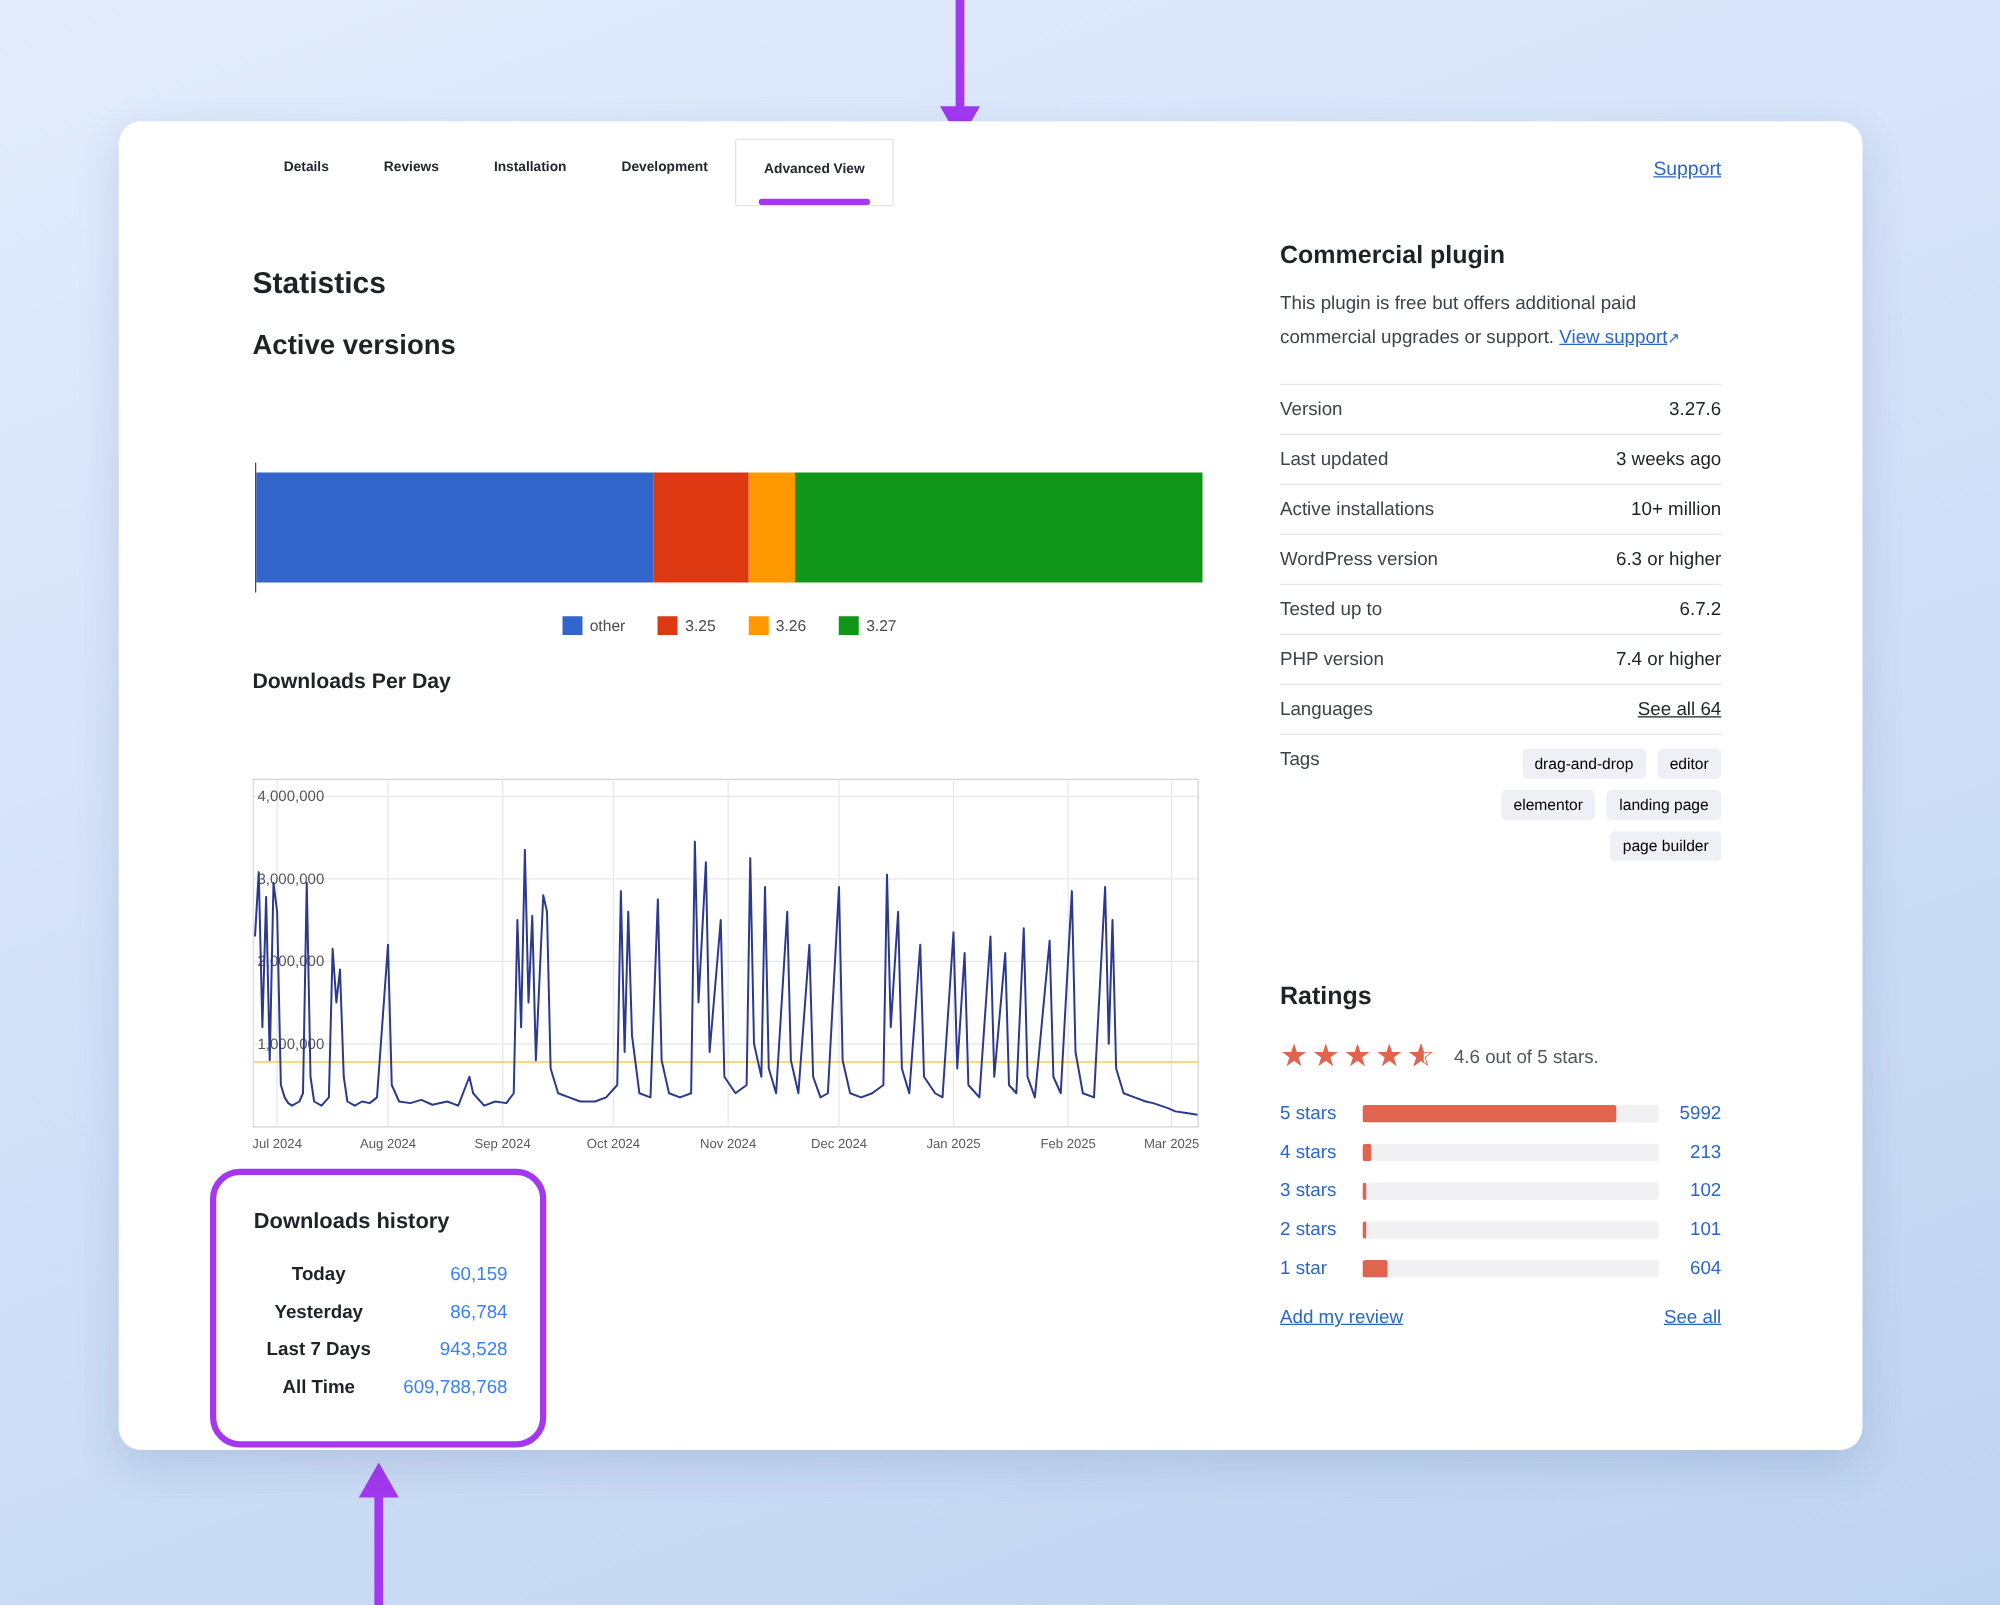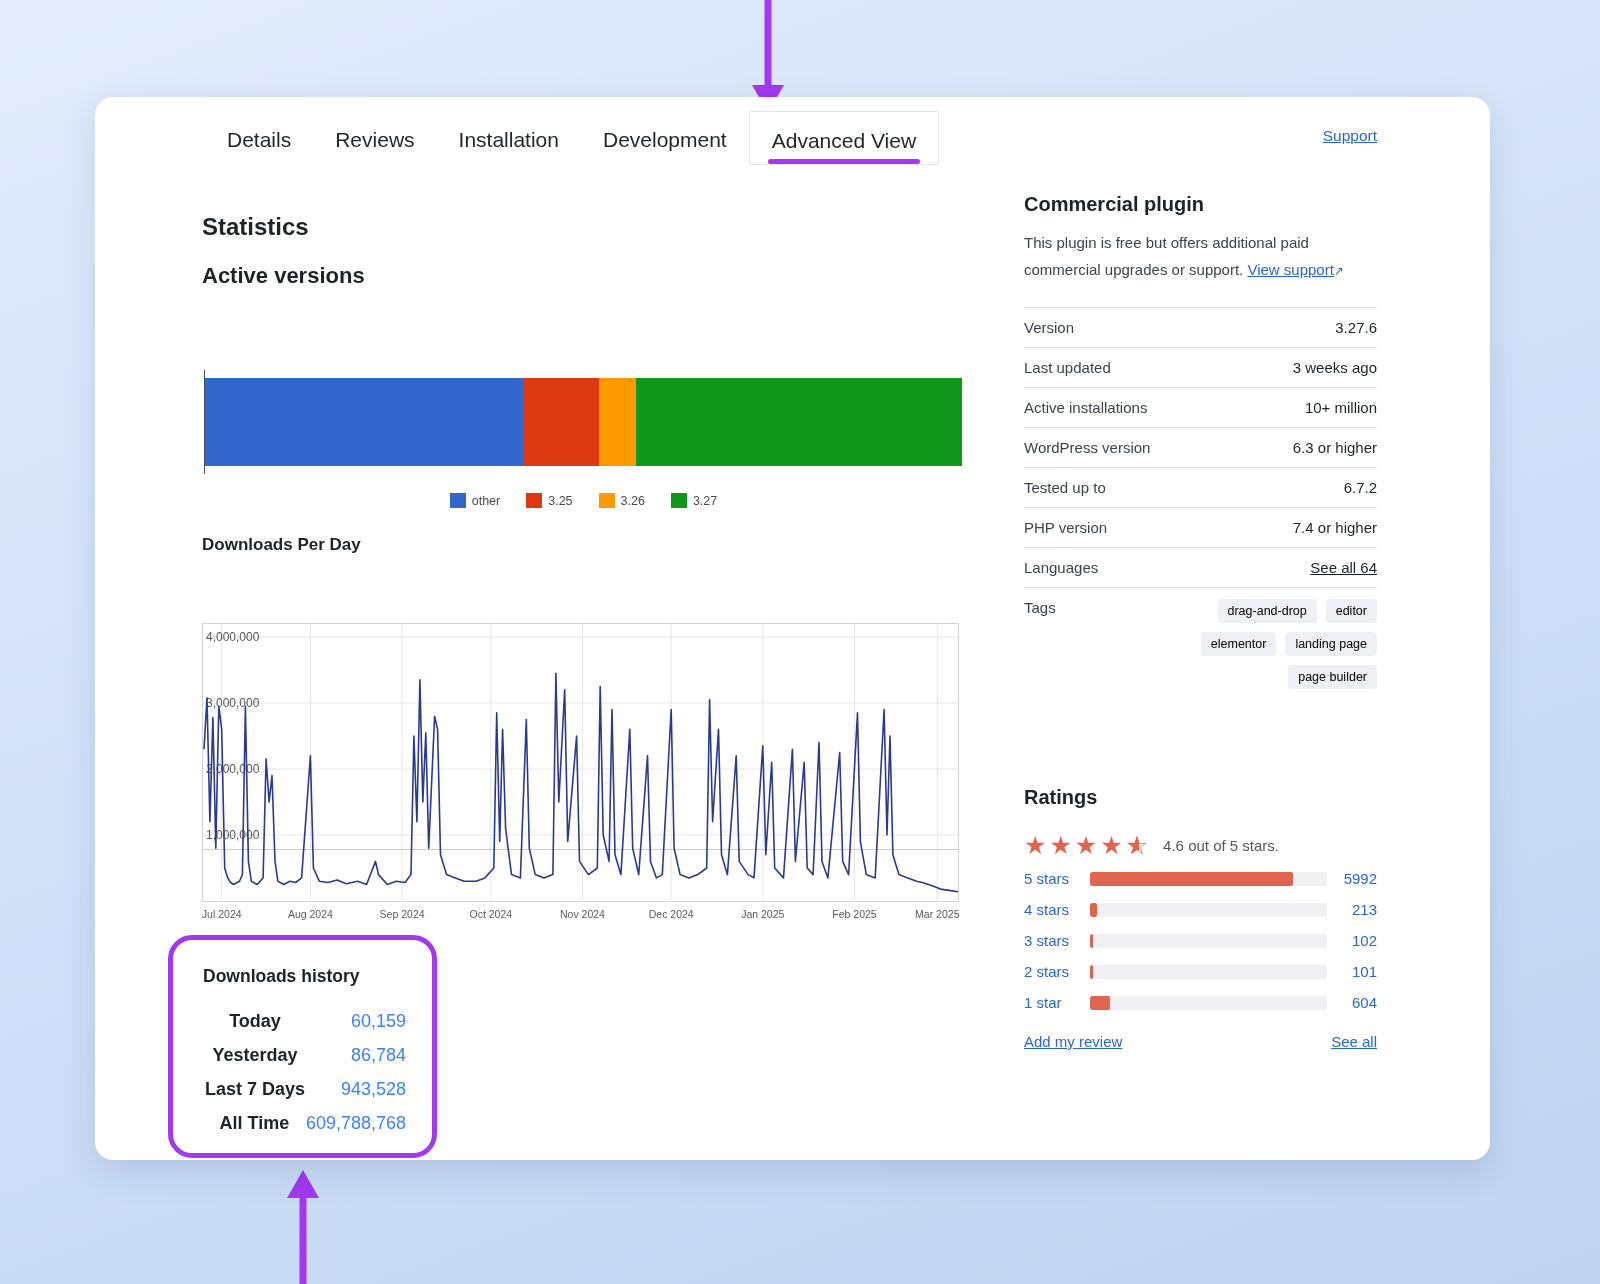--- a/index.html
+++ b/index.html
@@ -22,22 +22,22 @@
     border-radius: 18px;
     box-shadow: 0 12px 34px rgba(30,60,120,0.14);
   }
   
   .tabs {
     position: absolute; left: 110px; top: 14px;
     display: flex; align-items: stretch; height: 54px;
   }
   .tab {
     padding: 17px 22px 0 22px;
-    font-size: 21px; color: #23282d;
-    cursor: pointer; position: relative; white-space: nowrap;
+    font-size: 11px; color: #23282d;
+    cursor: pointer; position: relative; white-space: nowrap; font-weight: bold;
   }
   .tab.active {
     border: 1px solid #e4e4e8;
     border-radius: 2px;
   }
   .tab.active::after {
     content: ""; position: absolute;
     left: 18px; right: 18px; bottom: 0; height: 5px;
     border-radius: 3px; background: #a338f0;
   }
@@ -68,21 +68,21 @@
   .line-chart { position:absolute; left:107px; top:520px; width:760px; height:312px; }
 
   
   .history-box {
     position:absolute; left:73px; top:838px;
     width:269px; height:223px;
     border:5px solid #a338f0; border-radius:24px;
     background:#fff; padding:26px 26px 20px 30px;
   }
   .history-title { font-size:17.5px; font-weight:700; color:#1d2327; margin-bottom:24px; }
-  .history-row { display:flex; align-items:flex-end; margin-bottom:13px; font-size:18px; }
+  .history-row { display:flex; align-items:flex-end; margin-bottom:13px; font-size:15px; }
   .history-label { width:104px; text-align:center; font-weight:700; color:#1d2327; }
   .history-value { flex:1; text-align:right; color:#3b82f6; }
 
   
   .right-col { position:absolute; left:929px; top:0; width:353px; }
   .commercial-title { margin-top:96px; font-size:20px; font-weight:700; color:#1d2327; }
   .commercial-desc { margin-top:13px; font-size:15px; line-height:1.8; color:#3c434a; }
   .ext-icon { font-size:12px; text-decoration:none; color:#2b66c9; }
 
   .info-table { margin-top:24px; }
@@ -103,21 +103,21 @@
     padding:5px 10px; border-radius:4px; white-space:nowrap; cursor:pointer;
   }
 
   .ratings-title { margin-top:86px; font-size:20px; font-weight:700; color:#1d2327; }
   .stars-row { margin-top:24px; display:flex; align-items:center; }
   .stars { color:#e0654f; font-size:25px; letter-spacing:3px; line-height:1; }
   .star-half { position:relative; display:inline-block; }
   .star-half .fillpart { position:absolute; left:0; top:0; width:54%; overflow:hidden; }
   .stars-summary { margin-left:12px; font-size:15px; color:#50575e; }
 
-  .rating-rows { margin-top:12px; }
+  .rating-rows { margin-top:24px; }
   .rating-row { display:flex; align-items:center; margin-bottom:14px; }
   .rating-link { width:58px; font-size:15px; text-decoration:none; }
   .rating-track { flex:1; height:14px; background:#f1f1f3; margin:0 10px 0 8px; border-radius:2px; overflow:hidden; }
   .rating-fill { height:100%; background:#e0654f; border-radius:2px; }
   .rating-count { width:40px; text-align:right; font-size:15px; color:#2b66c9; }
   .ratings-footer { margin-top:22px; display:flex; justify-content:space-between; font-size:15px; }
 
   
   .arrow { position:absolute; }
   .arrow-top { left:746px; top:0; }

